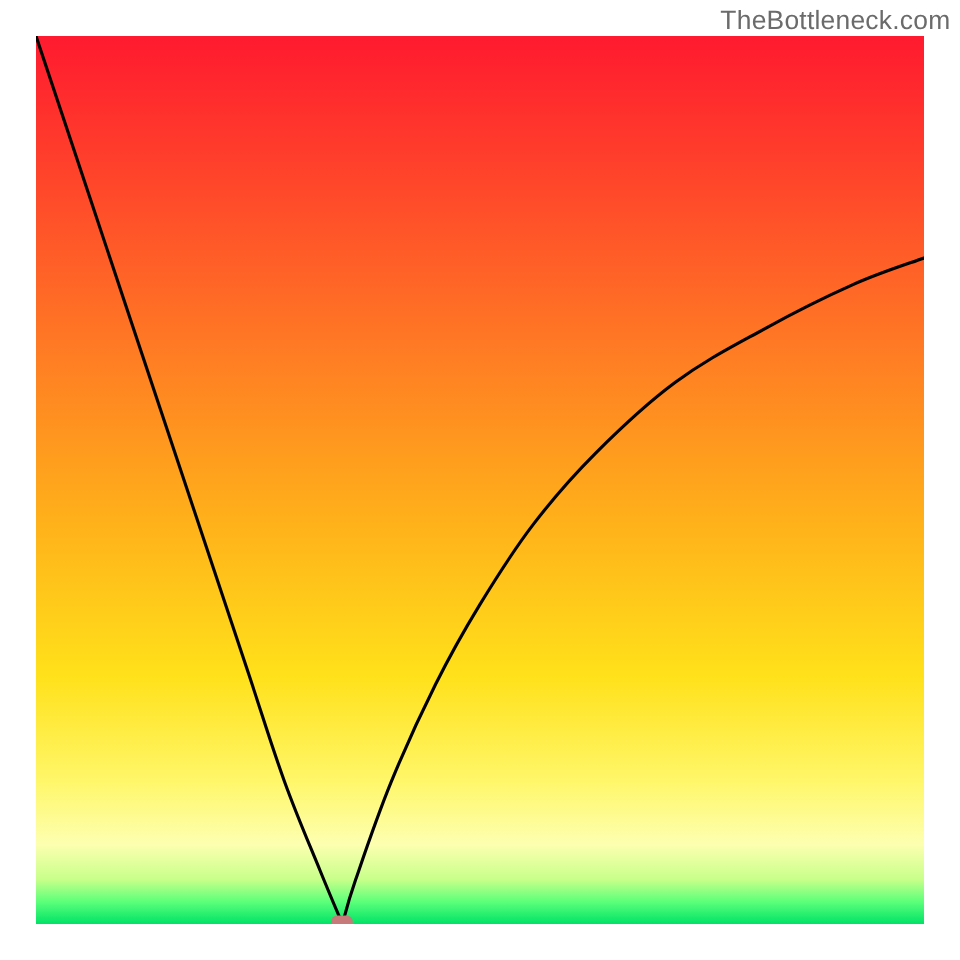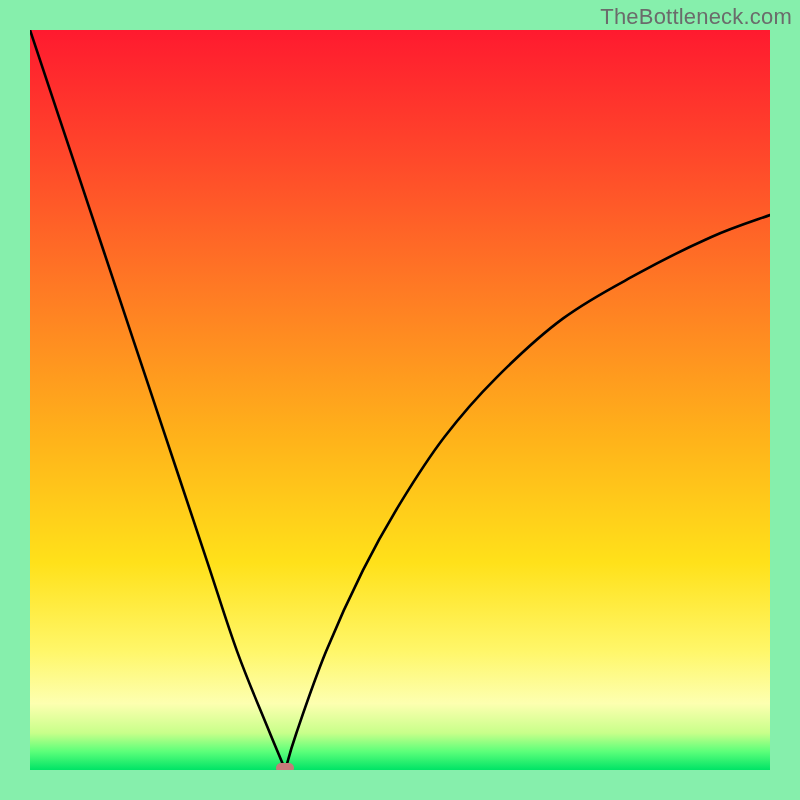--- a/index.html
+++ b/index.html
@@ -8,21 +8,21 @@
     width: 800px;
     height: 800px;
     background: #000;
     overflow: hidden;
     font-family: Arial, Helvetica, sans-serif;
   }
   .frame {
     position: absolute;
     left: 0; top: 0;
     width: 800px; height: 800px;
-    background: #86efac;
+    background: #ffffff;
   }
   .plot {
     position: absolute;
     left: 30px;
     top: 30px;
     width: 740px;
     height: 740px;
     overflow: hidden;
   }
   .bg-gradient {

